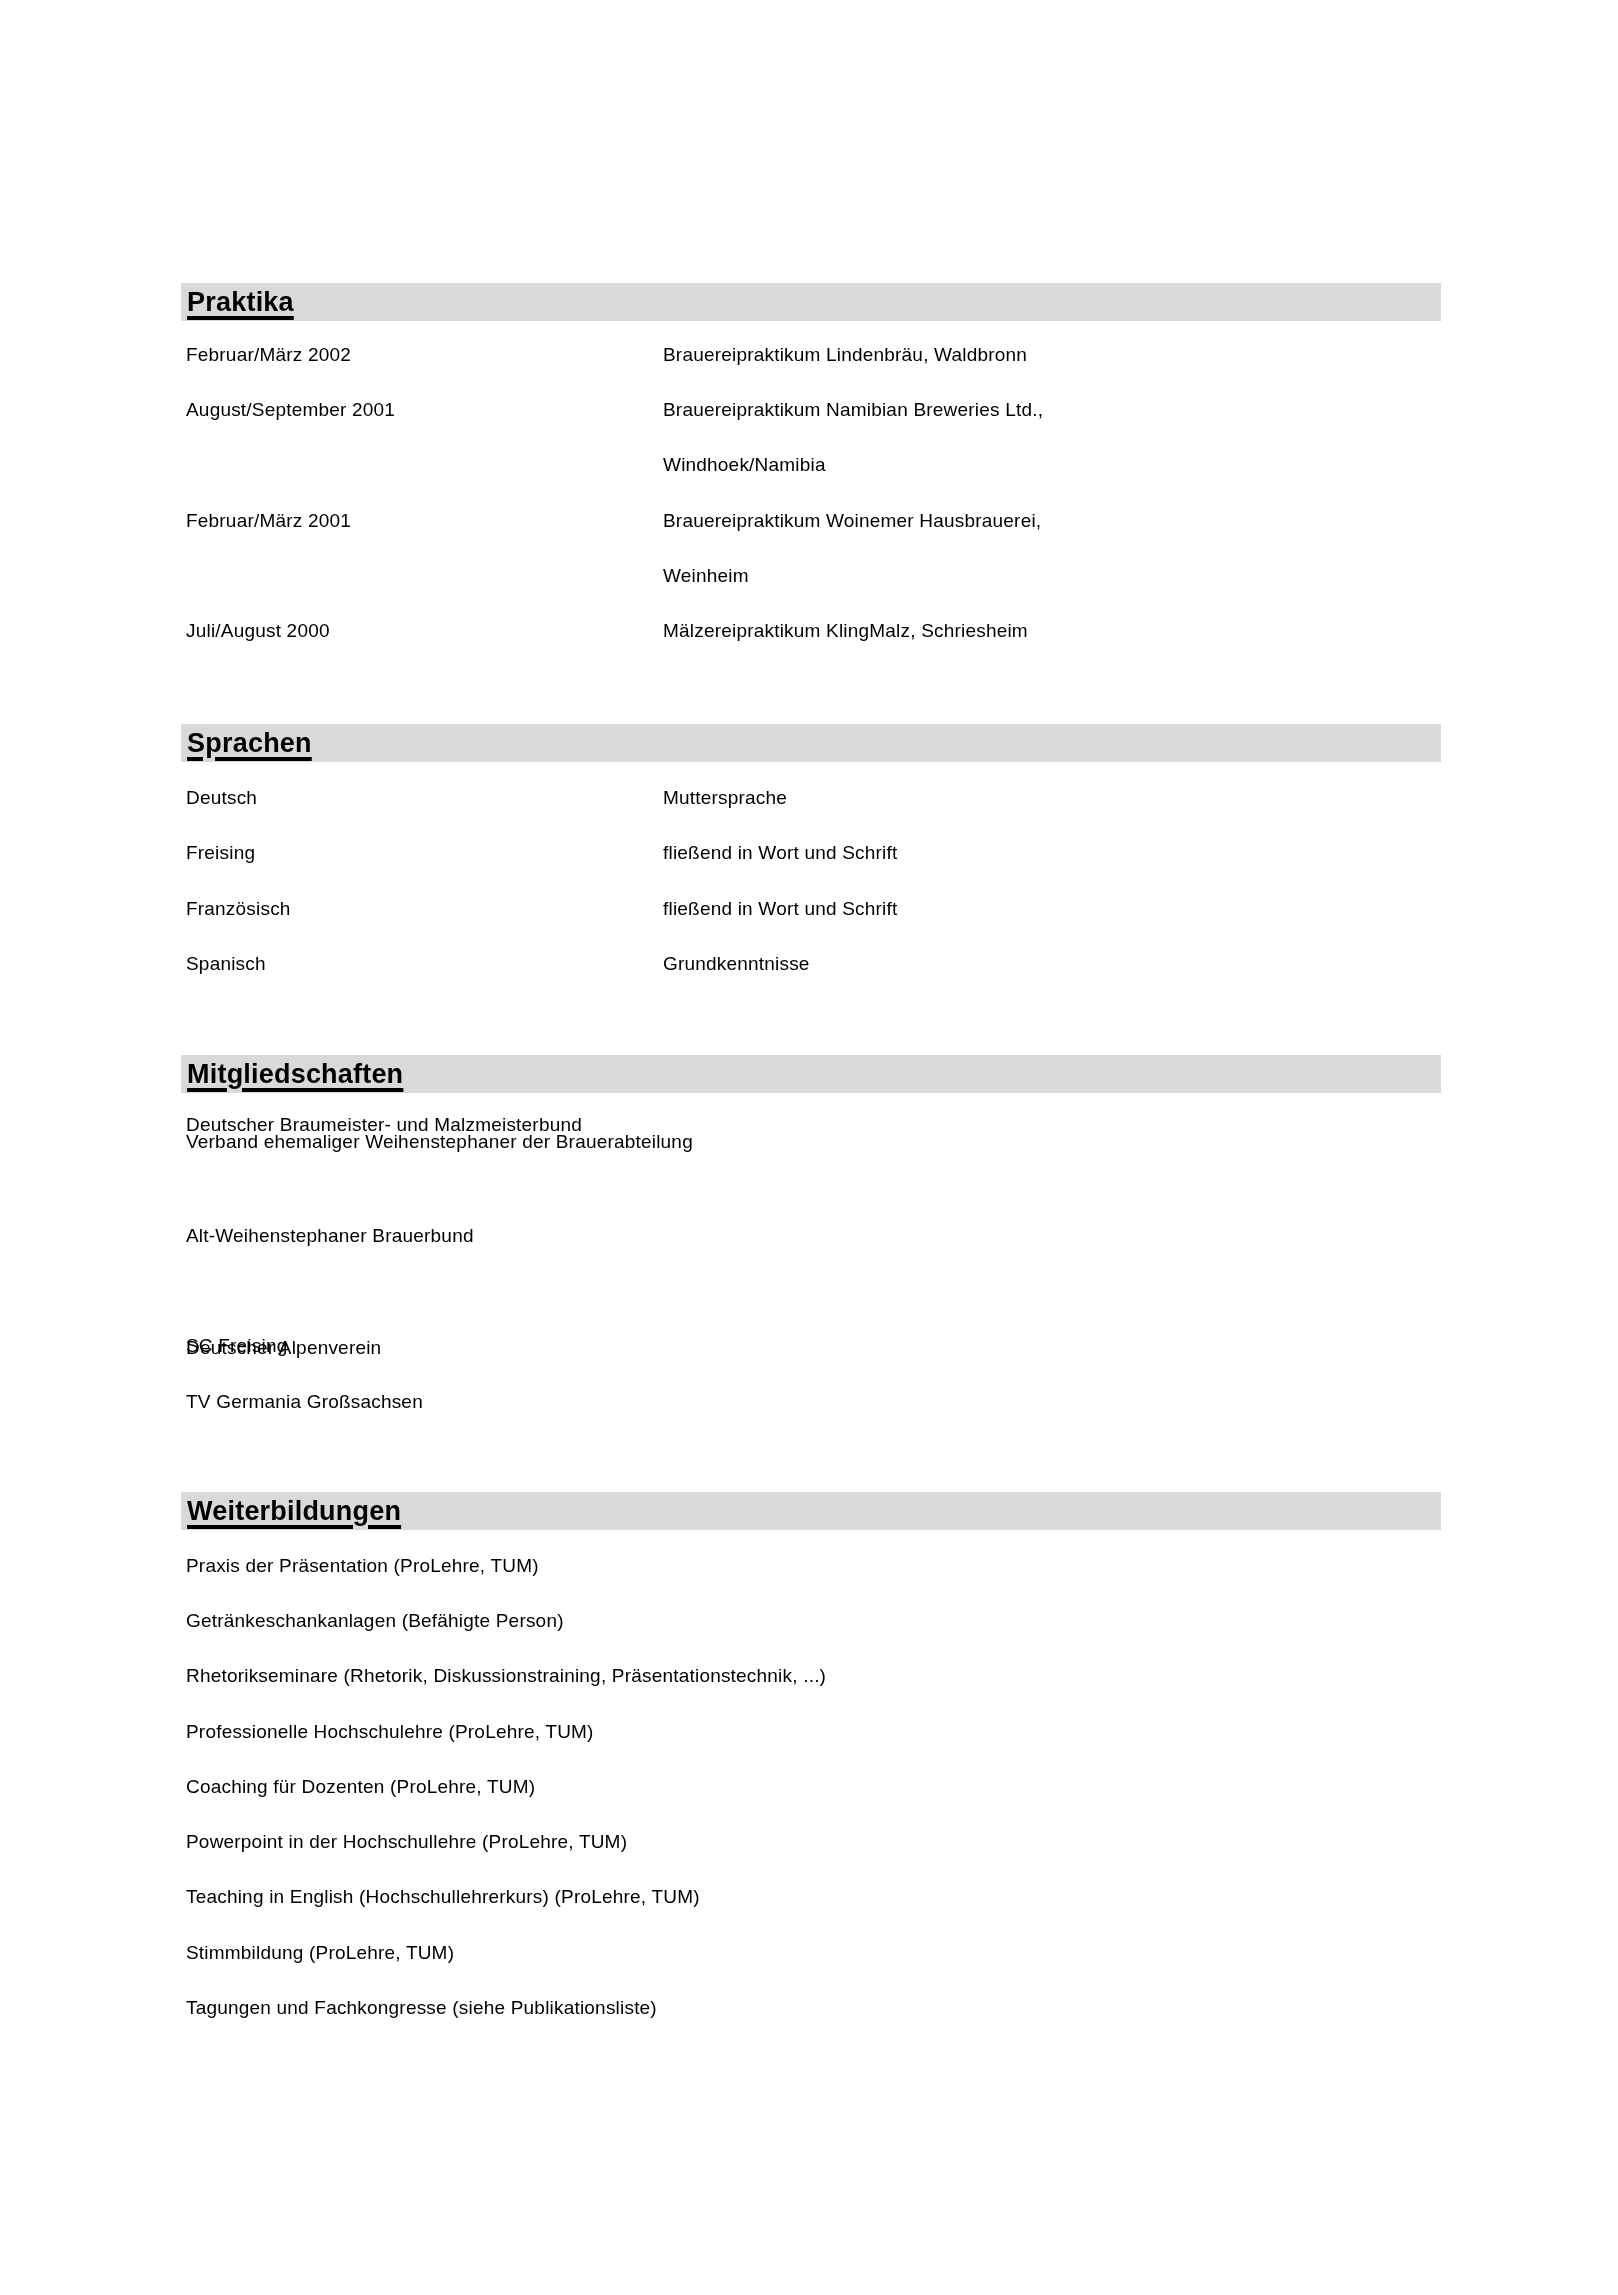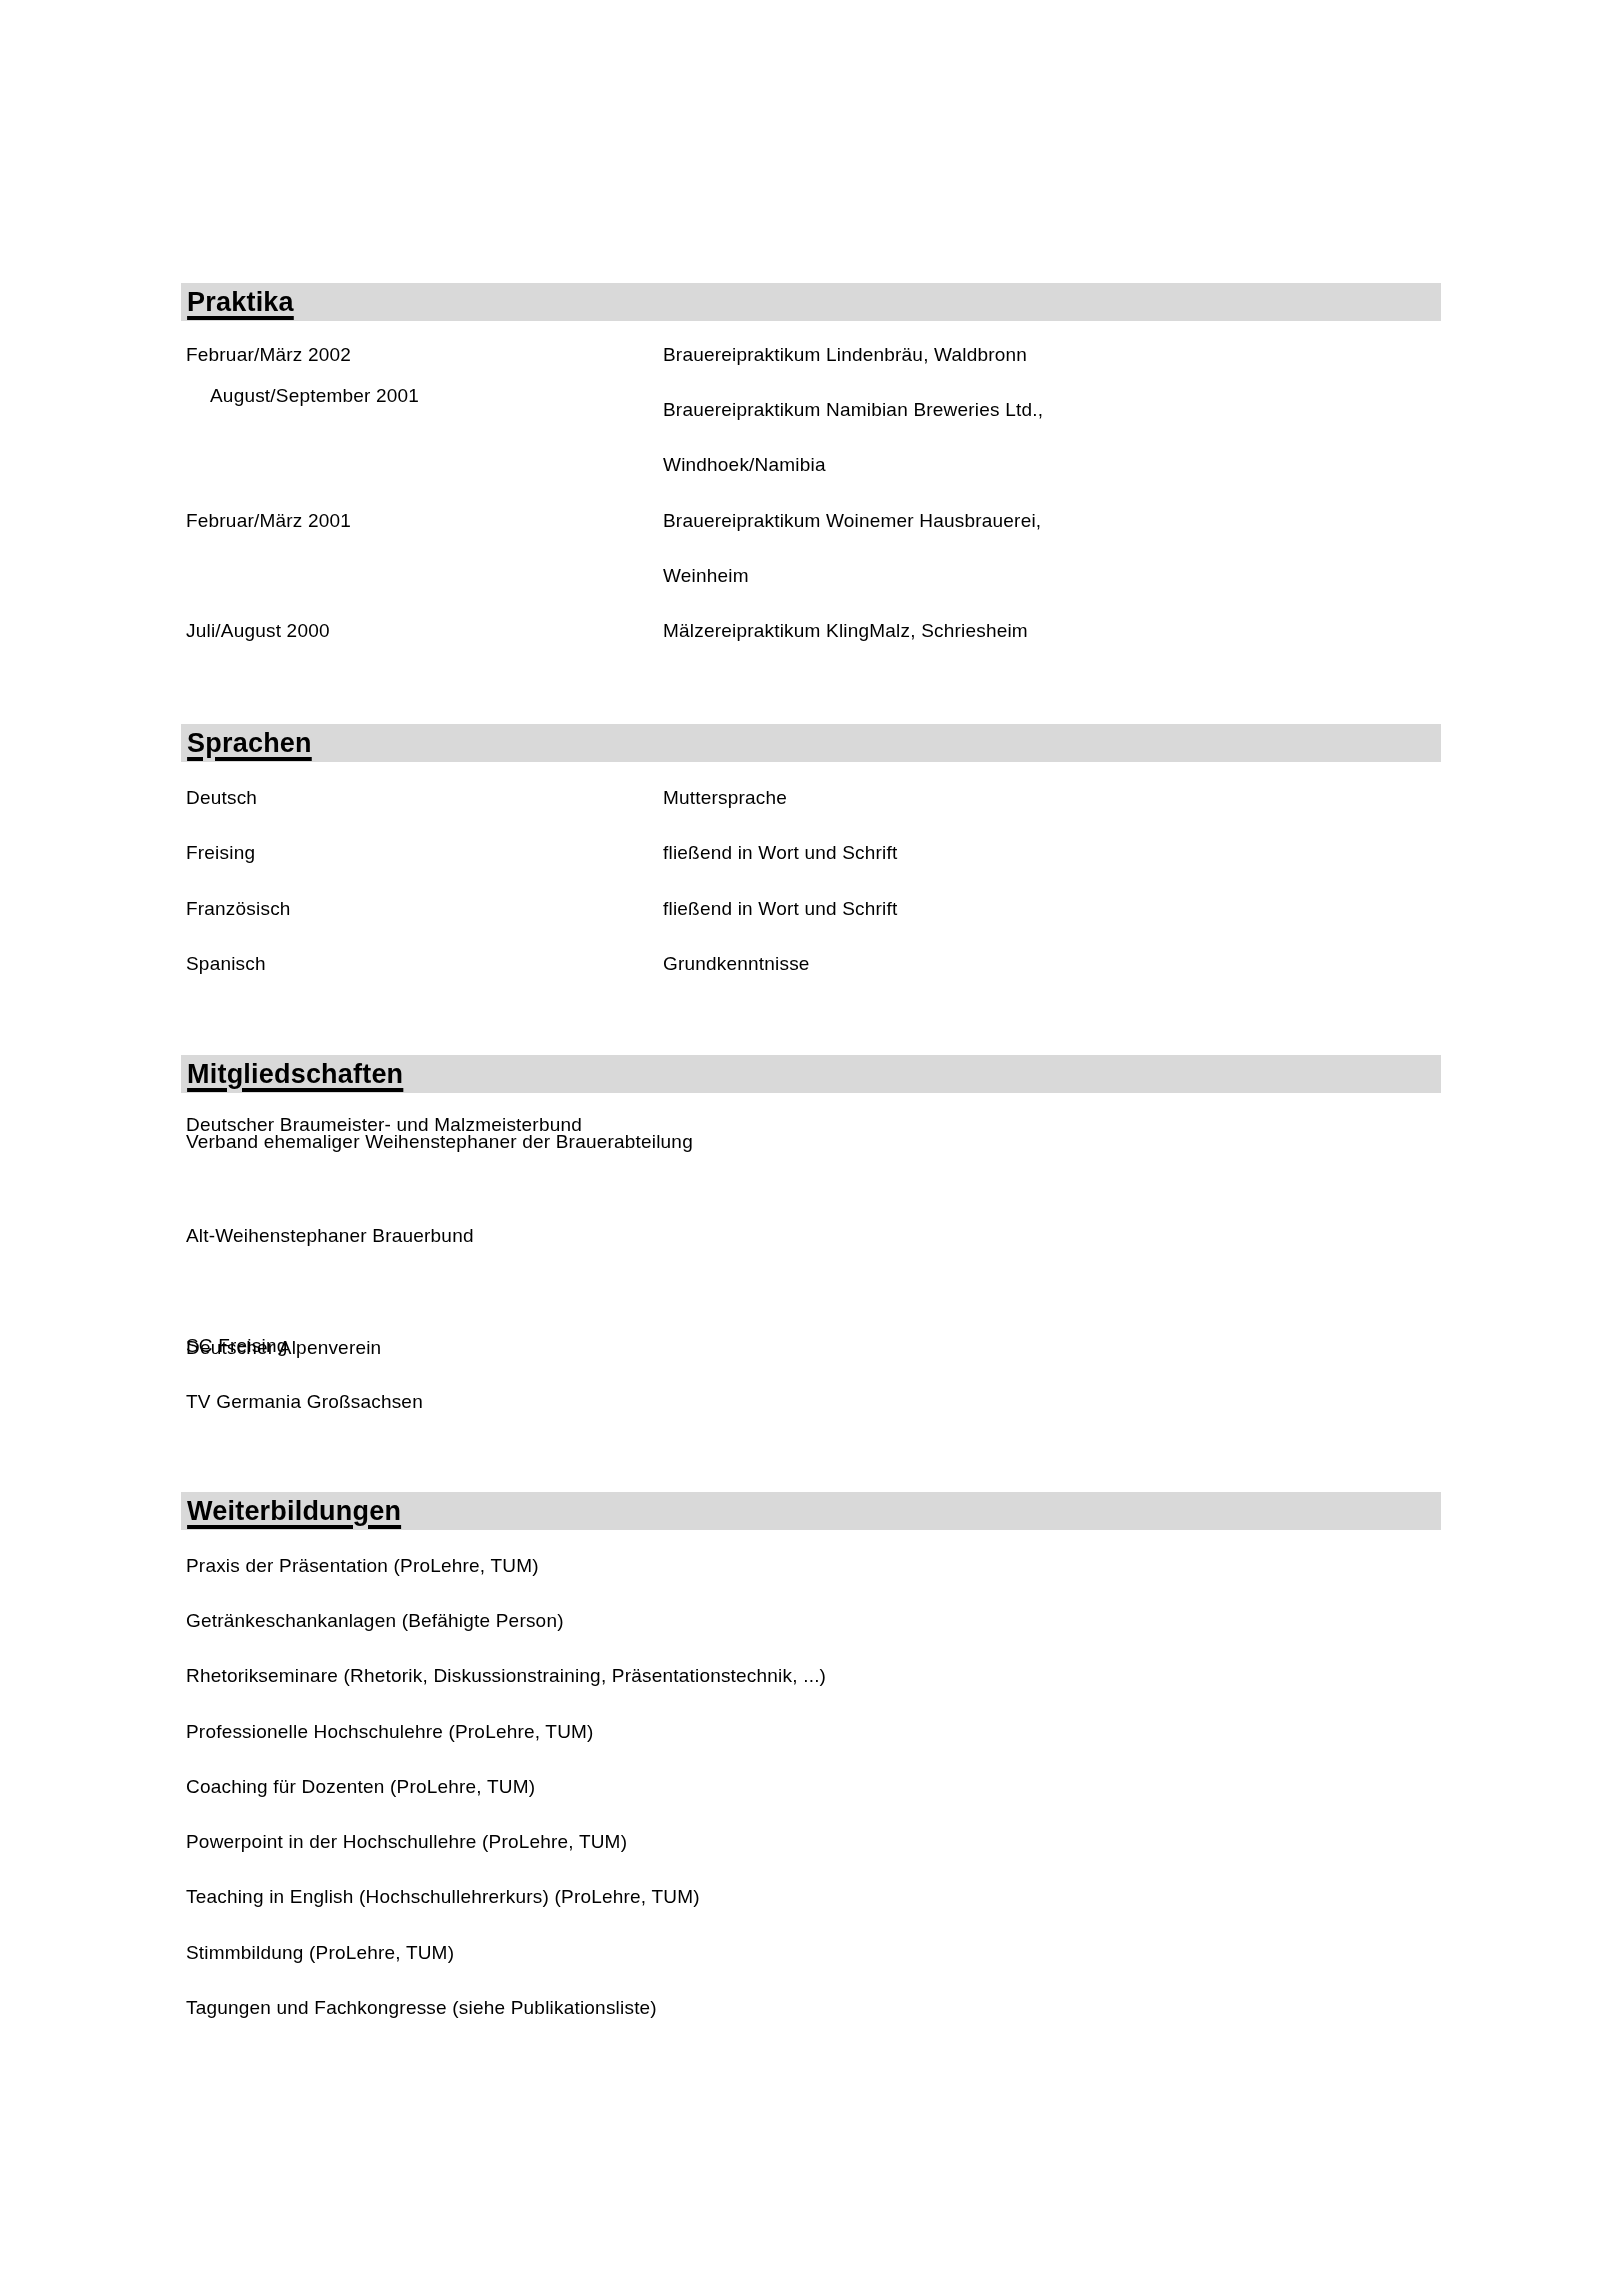--- a/index.html
+++ b/index.html
@@ -45,21 +45,21 @@
 </head>
 <body>
 
 <div class="page">
 
   <div class="bar" style="top:283px;">
     <span class="heading">Praktika</span>
   </div>
   <div class="cell col-l" style="top:338px;">Februar/März 2002</div>
   <div class="cell col-r" style="top:338px;">Brauereipraktikum Lindenbräu, Waldbronn</div>
-  <div class="cell col-l" style="top:379px;margin-left:24px;">August/September 2001</div>
+  <div class="cell col-l" style="top:393px;">August/September 2001</div>
   <div class="cell col-r" style="top:393px;">Brauereipraktikum Namibian Breweries Ltd.,</div>
   <div class="cell col-l" style="top:448px;"></div>
   <div class="cell col-r" style="top:448px;">Windhoek/Namibia</div>
   <div class="cell col-l" style="top:504px;">Februar/März 2001</div>
   <div class="cell col-r" style="top:504px;">Brauereipraktikum Woinemer Hausbrauerei,</div>
   <div class="cell col-l" style="top:559px;"></div>
   <div class="cell col-r" style="top:559px;">Weinheim</div>
   <div class="cell col-l" style="top:614px;">Juli/August 2000</div>
   <div class="cell col-r" style="top:614px;">Mälzereipraktikum KlingMalz, Schriesheim</div>
 

